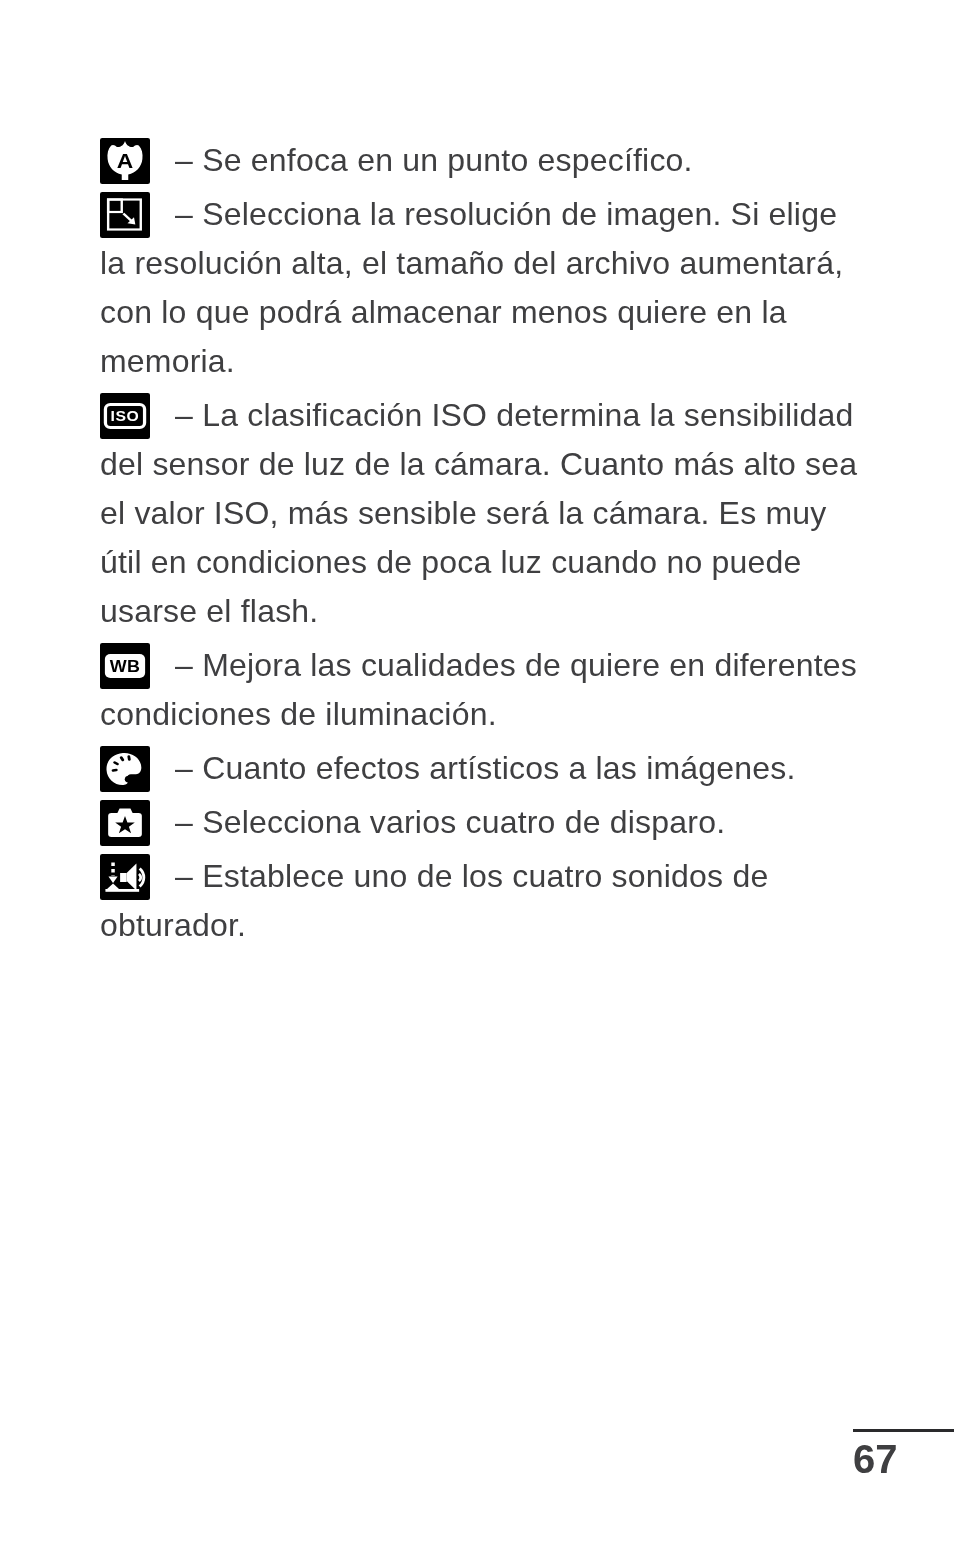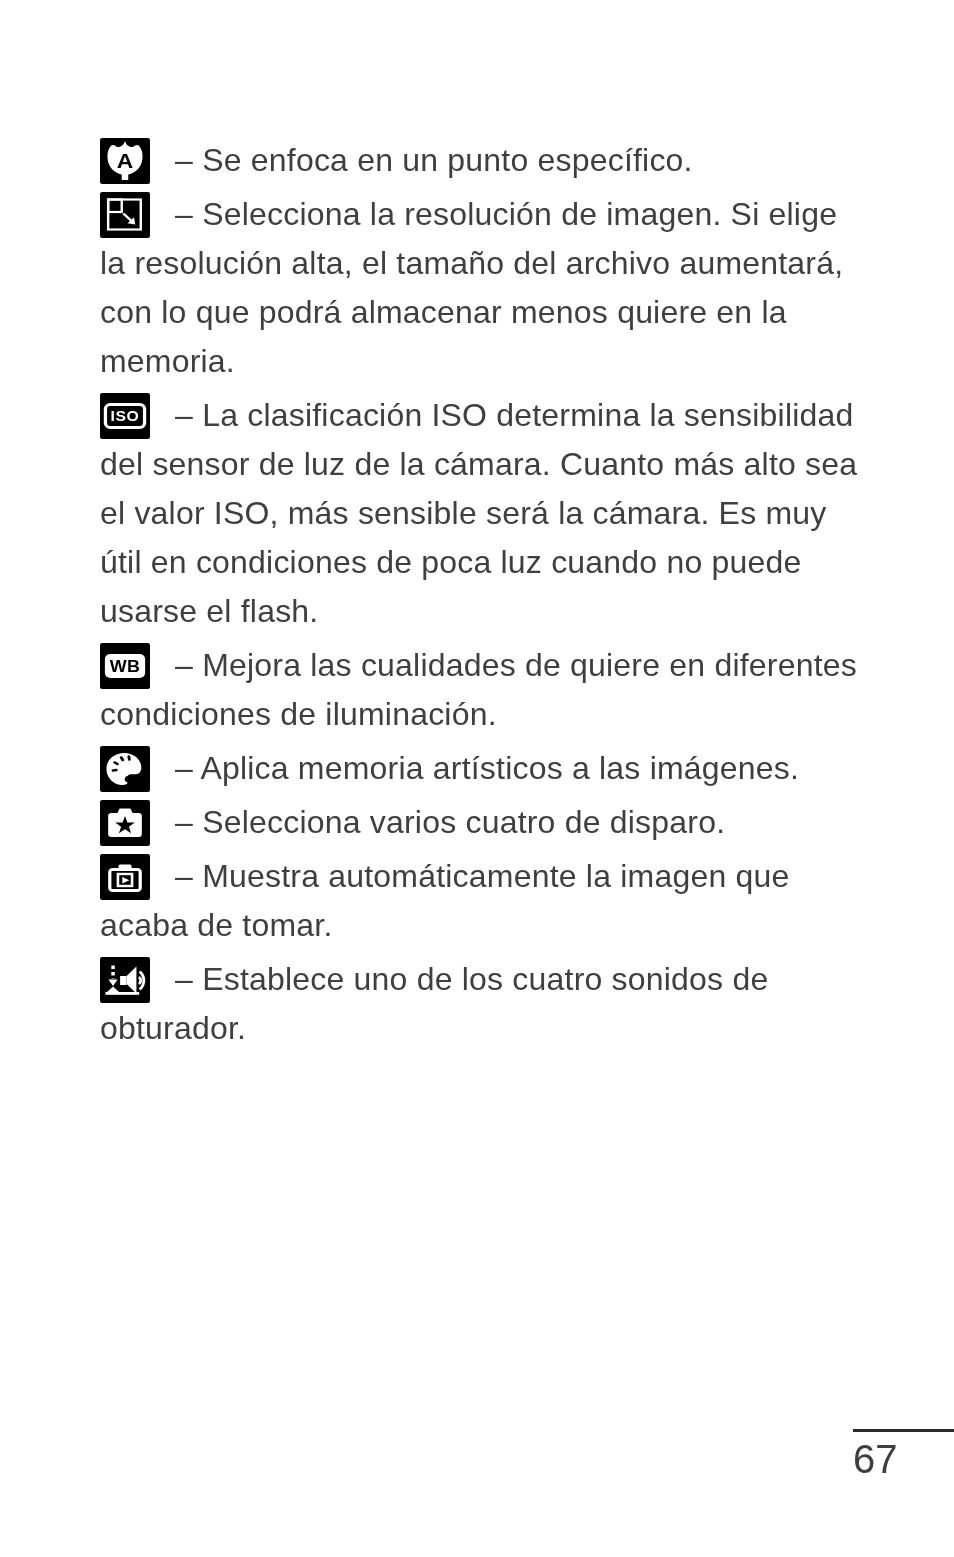--- a/index.html
+++ b/index.html
@@ -35,21 +35,21 @@
   .footer-rule {
     position: absolute;
     left: 853px; top: 1429px;
     width: 101px; height: 3px;
     background: #2a2a2c;
   }
   .page-number {
     position: absolute;
     left: 853px; top: 1437px;
     font-size: 40px;
-    font-weight: 400;
+    font-weight: 700;
     color: #3f3f41;
     text-align: right;
   }
 </style>
 </head>
 <body>
 
 <div class="content">
 
   <p class="entry">
@@ -93,44 +93,34 @@
   <p class="entry">
     <svg class="icon" viewBox="0 0 46 46" preserveAspectRatio="none">
       <rect width="46" height="46" rx="2" fill="#000"></rect>
       <path d="M21 7 C11.5 8 5.5 15 6 24 C6.5 33 13.5 39.5 21.5 39 C25.5 38.7 26.5 36 25.5 33.5 C24.3 30.5 25.5 28.5 28.5 28.2 C31.5 28 34.5 28.8 36.5 26.5 C39.5 23 38 14.5 32.5 10.5 C29 8 25.5 6.6 21 7 Z" fill="#fff"></path>
       <ellipse cx="27" cy="33.2" rx="4.2" ry="3.4" fill="#000"></ellipse>
       <line x1="12" y1="24.5" x2="15" y2="24" stroke="#000" stroke-width="2.6" stroke-linecap="round"></line>
       <line x1="13.5" y1="16.5" x2="16" y2="18" stroke="#000" stroke-width="2.6" stroke-linecap="round"></line>
       <line x1="19.5" y1="11.5" x2="21" y2="14" stroke="#000" stroke-width="2.6" stroke-linecap="round"></line>
       <line x1="26.5" y1="10.5" x2="27" y2="13.5" stroke="#000" stroke-width="2.6" stroke-linecap="round"></line>
     </svg>
-    <span>– Aplica memoria artísticos a las imágenes.</span>
+    <span>– Cuanto efectos artísticos a las imágenes.</span>
   </p>
 
 
   <p class="entry">
     <svg class="icon" viewBox="0 0 46 46" preserveAspectRatio="none">
       <rect width="46" height="46" rx="2" fill="#000"></rect>
       <rect x="7.5" y="13" width="31" height="24" rx="3" fill="#fff"></rect>
       <path d="M16 13 L18 8.5 L28 8.5 L30 13 Z" fill="#fff"></path>
       <polygon points="23,16 25.2,22.4 32,22.6 26.6,26.7 28.6,33.2 23,29.3 17.4,33.2 19.4,26.7 14,22.6 20.8,22.4" fill="#000"></polygon>
     </svg>
     <span>– Selecciona varios cuatro de disparo.</span>
   </p>
 
-  <p class="entry">
-    <svg class="icon" viewBox="0 0 46 46" preserveAspectRatio="none">
-      <rect width="46" height="46" rx="2" fill="#000"></rect>
-      <rect x="9" y="15.5" width="28" height="21" rx="2.5" fill="none" stroke="#fff" stroke-width="3"></rect>
-      <rect x="17" y="10.5" width="12" height="6" rx="1.5" fill="#fff"></rect>
-      <rect x="16.5" y="20" width="13" height="12" fill="none" stroke="#fff" stroke-width="2.4"></rect>
-      <polygon points="20.5,23 20.5,29.5 27,26.2" fill="#fff"></polygon>
-    </svg>
-    <span>– Muestra automáticamente la imagen que acaba de tomar.</span>
-  </p>
 
   <p class="entry">
     <svg class="icon" viewBox="0 0 46 46" preserveAspectRatio="none">
       <rect width="46" height="46" rx="2" fill="#000"></rect>
       <rect x="5" y="35" width="31" height="2.8" fill="#fff"></rect>
       <line x1="12" y1="8.5" x2="12" y2="22" stroke="#fff" stroke-width="3.2" stroke-dasharray="3.5 3"></line>
       <polygon points="7.8,22.5 16.2,22.5 12,29" fill="#fff"></polygon>
       <polygon points="6.5,35 17.5,35 12,29.5" fill="#fff"></polygon>
       <rect x="18.5" y="19" width="6" height="9" fill="#fff"></rect>
       <polygon points="24.5,19 33.5,9.5 33.5,36.5 24.5,27" fill="#fff"></polygon>

